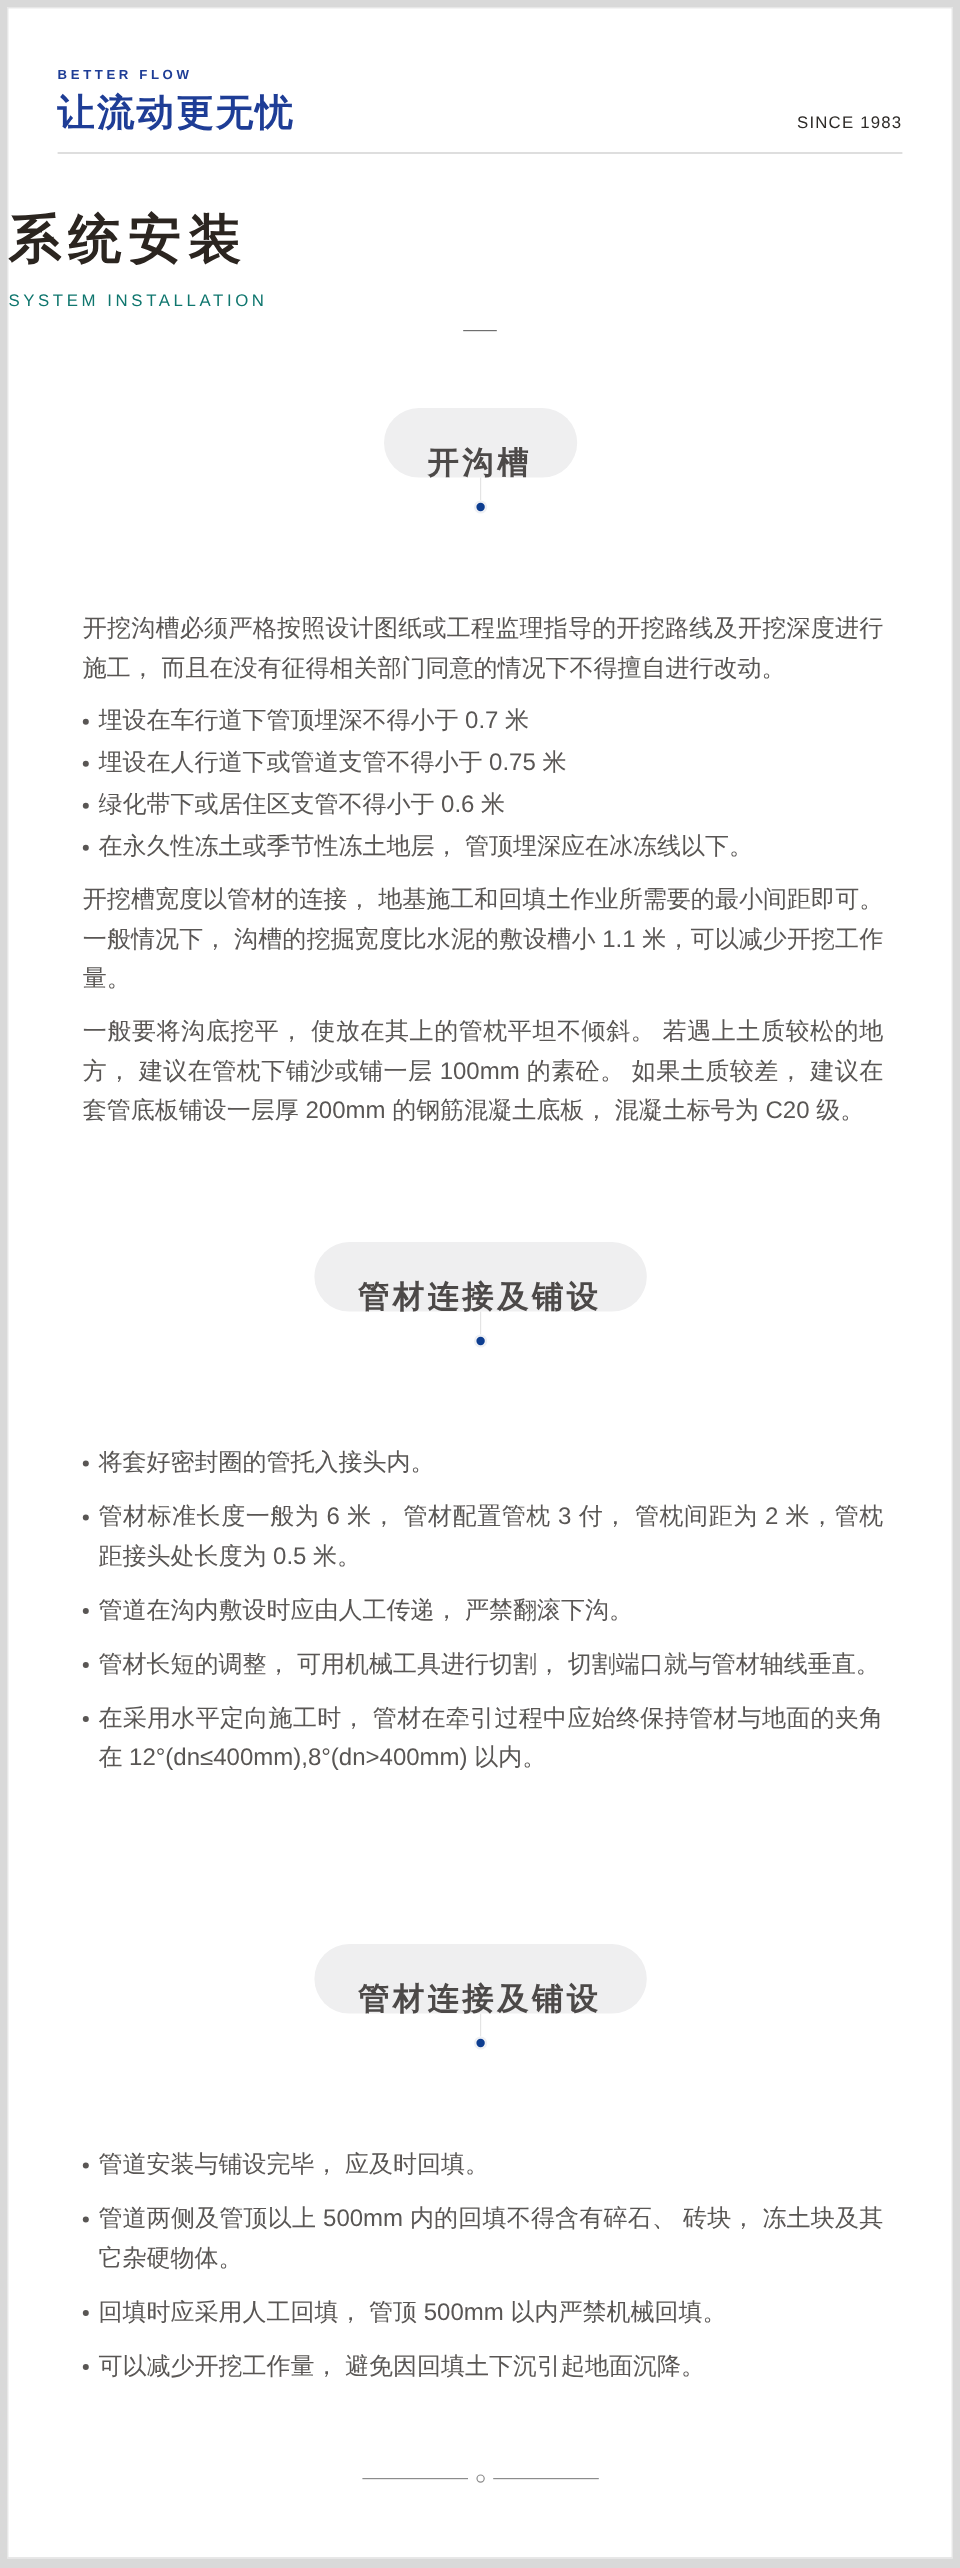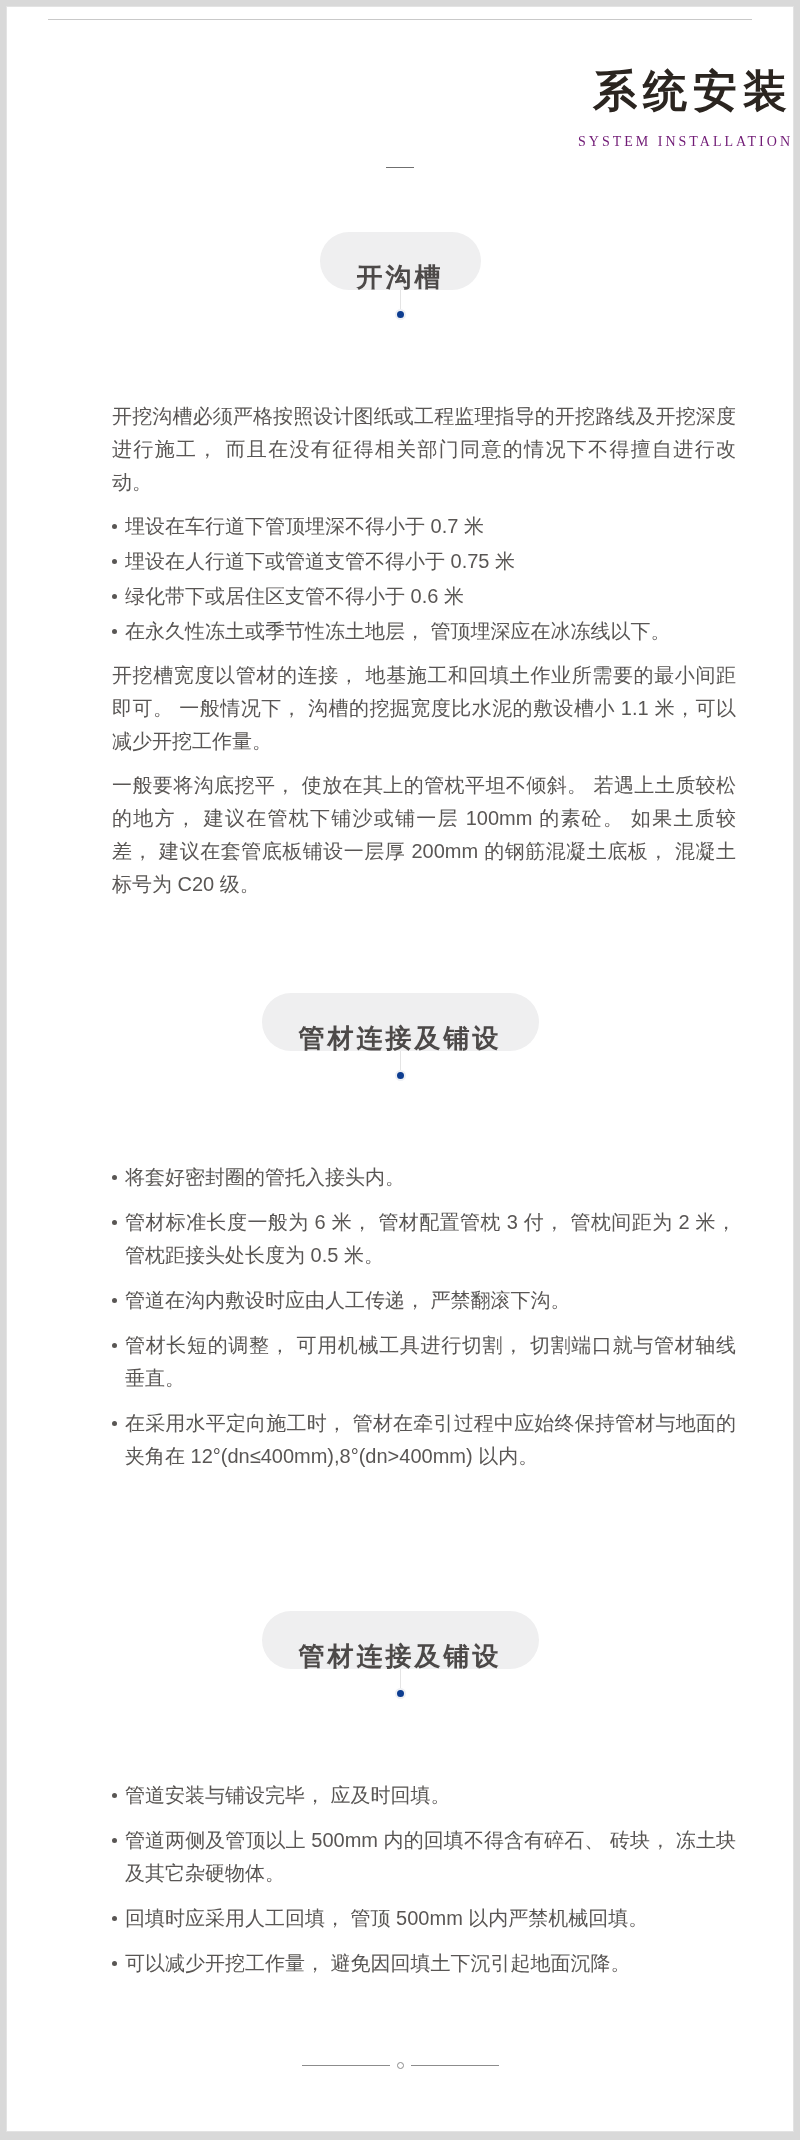--- a/index.html
+++ b/index.html
@@ -20,41 +20,41 @@
   
   .brand-row {
     display:flex; justify-content:space-between; align-items:flex-end;
     padding:50px 41px 0 41px;
   }
   .logo-en { color:#1e3d96; font-size:11px; font-weight:bold; letter-spacing:3px; }
   .logo-cn { color:#1e3d96; font-size:31px; font-weight:900; letter-spacing:2px; margin-top:4px; }
   .since   { font-size:14px; color:#2e2b28; letter-spacing:1px; padding-bottom:5px; }
   .header-rule { margin:12px 41px 0; border:none; border-top:1px solid #c9c9c9; }
   
-  .title-block { text-align:right; margin-top:42px;font-family:Liberation Serif, serif; }
+  .title-block { text-align:left; margin-top:42px; }
   .page-title { font-size:44px; font-weight:bold; color:#2b2520; letter-spacing:6px; }
-  .page-subtitle { margin-top:13px; font-size:14px; color:#701a75; letter-spacing:3px; }
+  .page-subtitle { margin-top:13px; font-size:14px; color:#0f766e; letter-spacing:3px; }
   .title-divider { width:28px; border:none; border-top:1px solid #6f6f6f; margin:17px auto 0; }
   
   .section[data-idx="0"] { margin-top:64px; }
   .section[data-idx="1"] { margin-top:92px; }
   .section[data-idx="2"] { margin-top:138px; }
   .section-head { display:flex; flex-direction:column; align-items:center; }
   .badge {
     background:#efeff0; border-radius:32px; height:58px;
     padding:0 37px; display:flex; align-items:center;
   }
   .badge-text { font-size:26px; font-weight:bold; color:#4c4948; letter-spacing:3px;margin-top:32px; }
   .connector { width:1px; height:19px; background:#e4e4e4; }
   .dot {
     width:11px; height:11px; border-radius:50%;
     background:#0d3d90; border:2px solid #eef0f4;
   }
   .section-body {
-    margin:80px 57px 0 105px;
+    margin:80px 57px 0 62px;
     font-size:20px; line-height:33px; color:#595654;
     text-align:justify;
   }
   .para { margin:0 0 11px; }
   .bullet-list { margin:0 0 11px; padding:0 0 0 13px; list-style:none; }
   .bullet-item { position:relative; margin-bottom:12px; }
   .section[data-idx="0"] .bullet-item { margin-bottom:2px; }
   .bullet-item::before {
     content:""; position:absolute; left:-13px; top:14px;
     width:5px; height:5px; border-radius:50%; background:#595654;
@@ -66,20 +66,27 @@
   }
   .ornament-line { width:88px; border-top:1px solid #8c8c8c; }
   .ornament-circle { width:7px; height:7px; border:1px solid #8c8c8c; border-radius:50%; }
 </style>
 </head>
 <body>
 
 <div class="page">
 
   <header>
+    <div class="brand-row">
+      <div>
+        <div class="logo-en">BETTER FLOW</div>
+        <div class="logo-cn">让流动更无忧</div>
+      </div>
+      <div class="since">SINCE 1983</div>
+    </div>
     <hr class="header-rule">
   </header>
 
   <div class="title-block">
     <div class="page-title">系统安装</div>
     <div class="page-subtitle">SYSTEM INSTALLATION</div>
     <hr class="title-divider">
   </div>
 
   <main id="sections-root">

